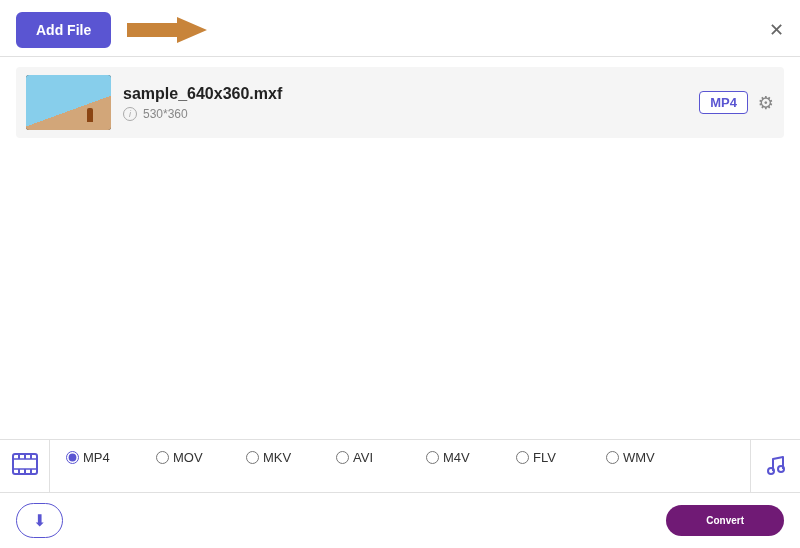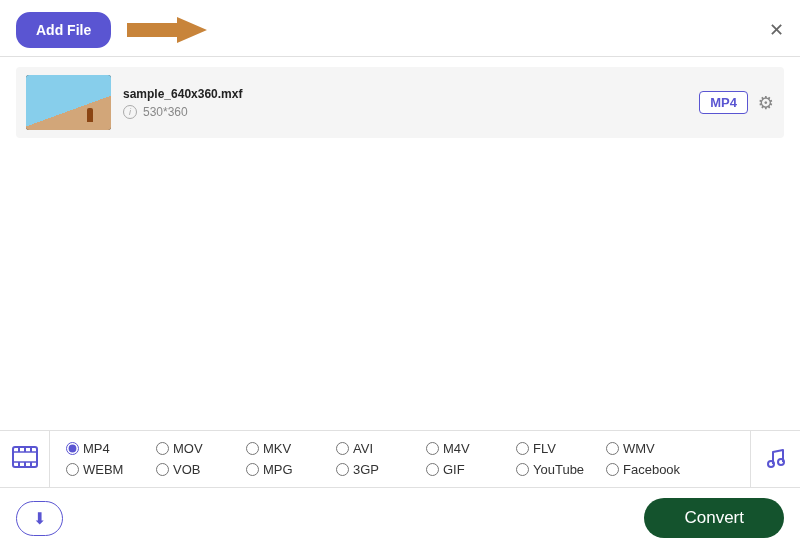--- a/index.html
+++ b/index.html
@@ -24,21 +24,21 @@
     }
     .add-file-section {
       display: flex;
       align-items: center;
       gap: 16px;
     }
     .add-file-btn {
       background: #5a55d2;
       color: white;
       border: 2px solid #5a55d2;
-      border-radius: 14px;
+      border-radius: 6px;
       padding: 8px 18px;
       font-size: 14px;
       font-weight: bold;
       cursor: pointer;
     }
     .arrow-icon {
       width: 80px;
       height: 30px;
     }
     .close-btn {
@@ -83,21 +83,21 @@
       right: 18px;
       width: 6px;
       height: 14px;
       background: #8B4513;
       border-radius: 2px 2px 0 0;
     }
     .file-info {
       flex: 1;
     }
     .file-name {
-      font-size: 12px;
+      font-size: 16px;
       font-weight: 600;
       color: #222;
       margin-bottom: 4px;
     }
     .file-meta {
       display: flex;
       align-items: center;
       gap: 6px;
       font-size: 12px;
       color: #888;
@@ -213,27 +213,27 @@
       background: #fff;
       border-radius: 20px;
       padding: 7px 16px;
       font-size: 13px;
       cursor: pointer;
     }
     .download-icon {
       font-size: 16px;
     }
     .convert-btn {
-      background: #14532d;
+      background: #701a75;
       color: white;
       border: none;
       border-radius: 22px;
       padding: 10px 40px;
-      font-size: 17px;
-      font-weight: normal;
+      font-size: 10px;
+      font-weight: bold;
       cursor: pointer;
     }
   </style>
 </head>
 <body>
 
 <div class="top-bar">
   <div class="add-file-section">
     <button class="add-file-btn">Add File</button>
 
@@ -299,43 +299,20 @@
       <label class="format-option">
         <input type="radio" name="format" value="m4v" style=""> M4V
       </label>
       <label class="format-option">
         <input type="radio" name="format" value="flv" style=""> FLV
       </label>
       <label class="format-option">
         <input type="radio" name="format" value="wmv" style=""> WMV
       </label>
     </div>
-    <div class="format-row">
-      <label class="format-option">
-        <input type="radio" name="format" value="webm" style=""> WEBM
-      </label>
-      <label class="format-option">
-        <input type="radio" name="format" value="vob" style=""> VOB
-      </label>
-      <label class="format-option">
-        <input type="radio" name="format" value="mpg" style=""> MPG
-      </label>
-      <label class="format-option">
-        <input type="radio" name="format" value="3gp" style=""> 3GP
-      </label>
-      <label class="format-option">
-        <input type="radio" name="format" value="gif" style=""> GIF
-      </label>
-      <label class="format-option">
-        <input type="radio" name="format" value="youtube" style=""> YouTube
-      </label>
-      <label class="format-option">
-        <input type="radio" name="format" value="facebook" style=""> Facebook
-      </label>
-    </div>
   </div>
   <div class="format-right">
     <span class="music-icon">
       <svg width="26" height="26" viewBox="0 0 26 26" fill="none" xmlns="http://www.w3.org/2000/svg">
         <path d="M10 20 L10 8 L20 6 L20 18" stroke="#5a55d2" stroke-width="2" fill="none" stroke-linejoin="round"></path>
         <circle cx="8" cy="20" r="3" stroke="#5a55d2" stroke-width="2" fill="none"></circle>
         <circle cx="18" cy="18" r="3" stroke="#5a55d2" stroke-width="2" fill="none"></circle>
       </svg>
     </span>
   </div>

